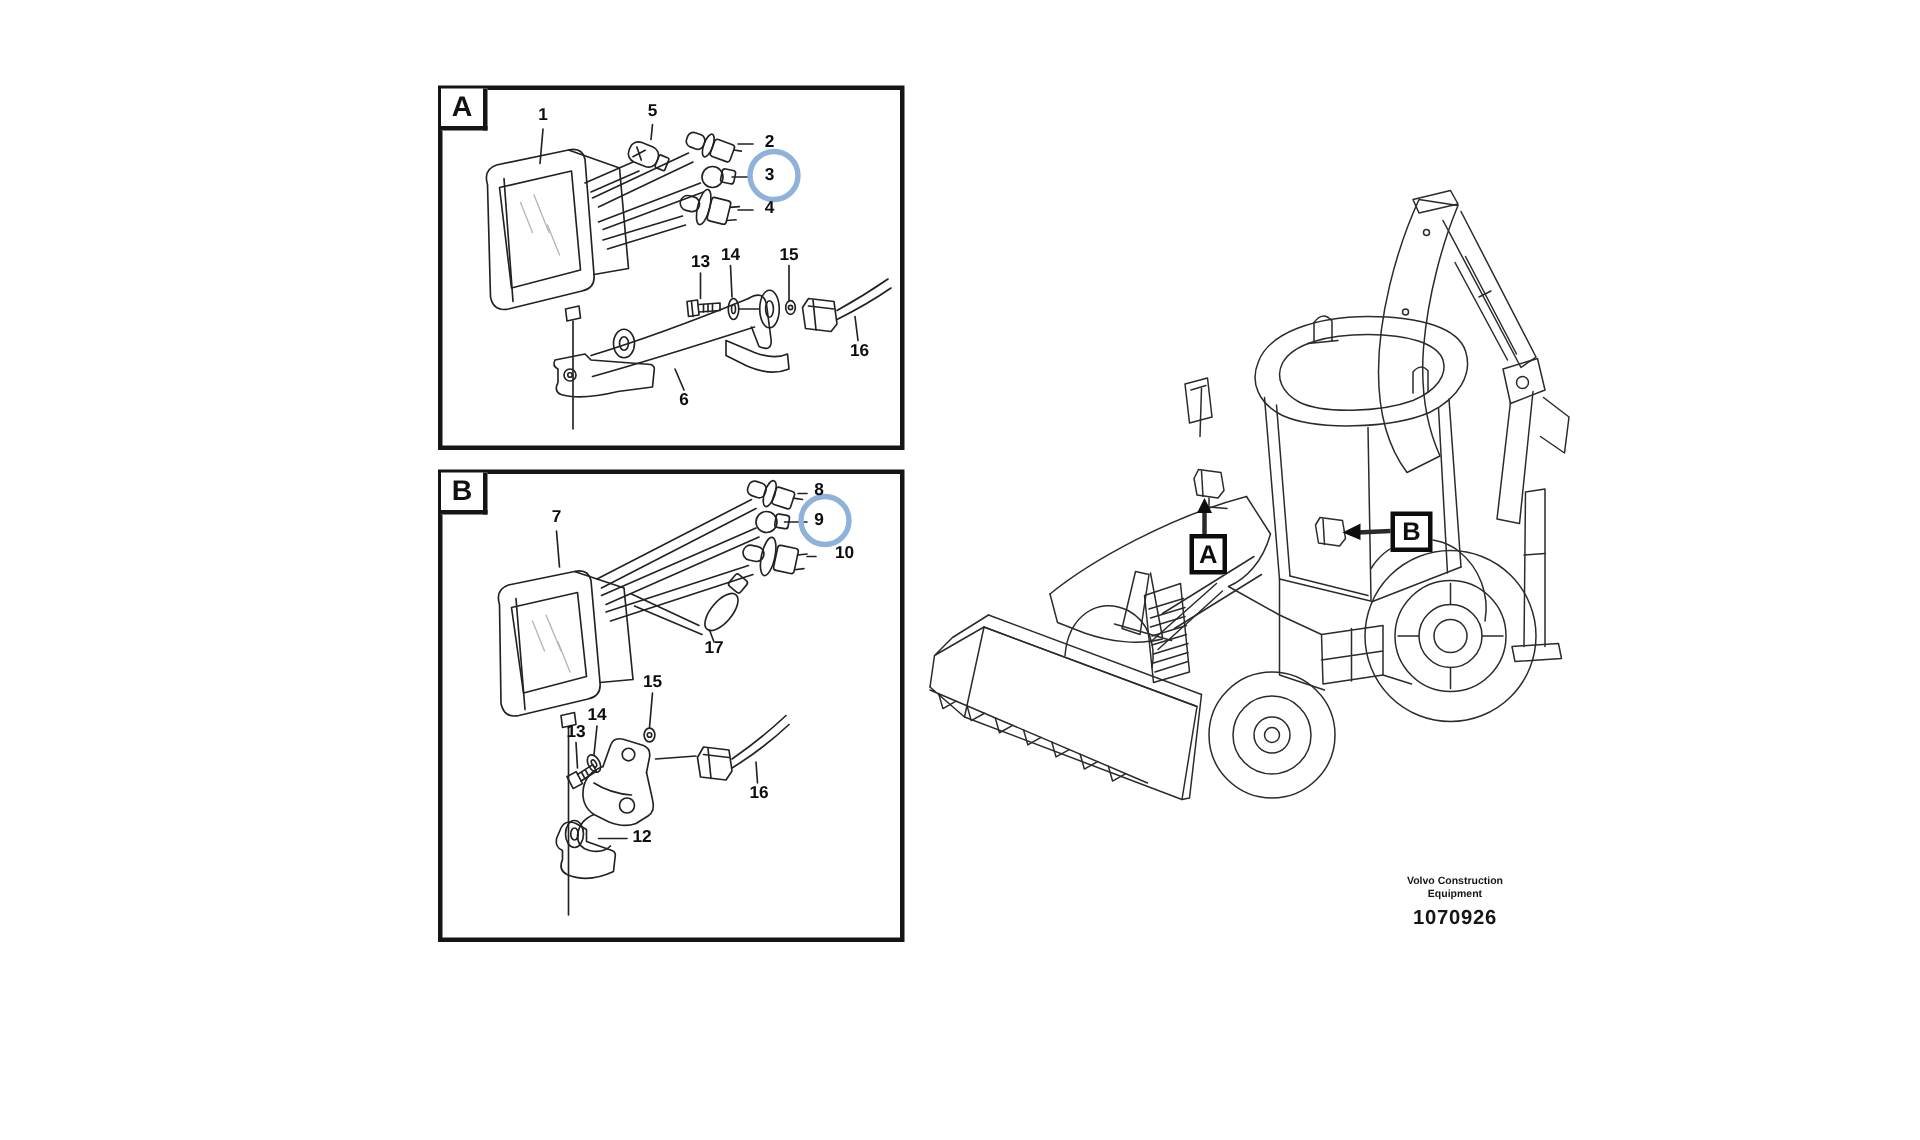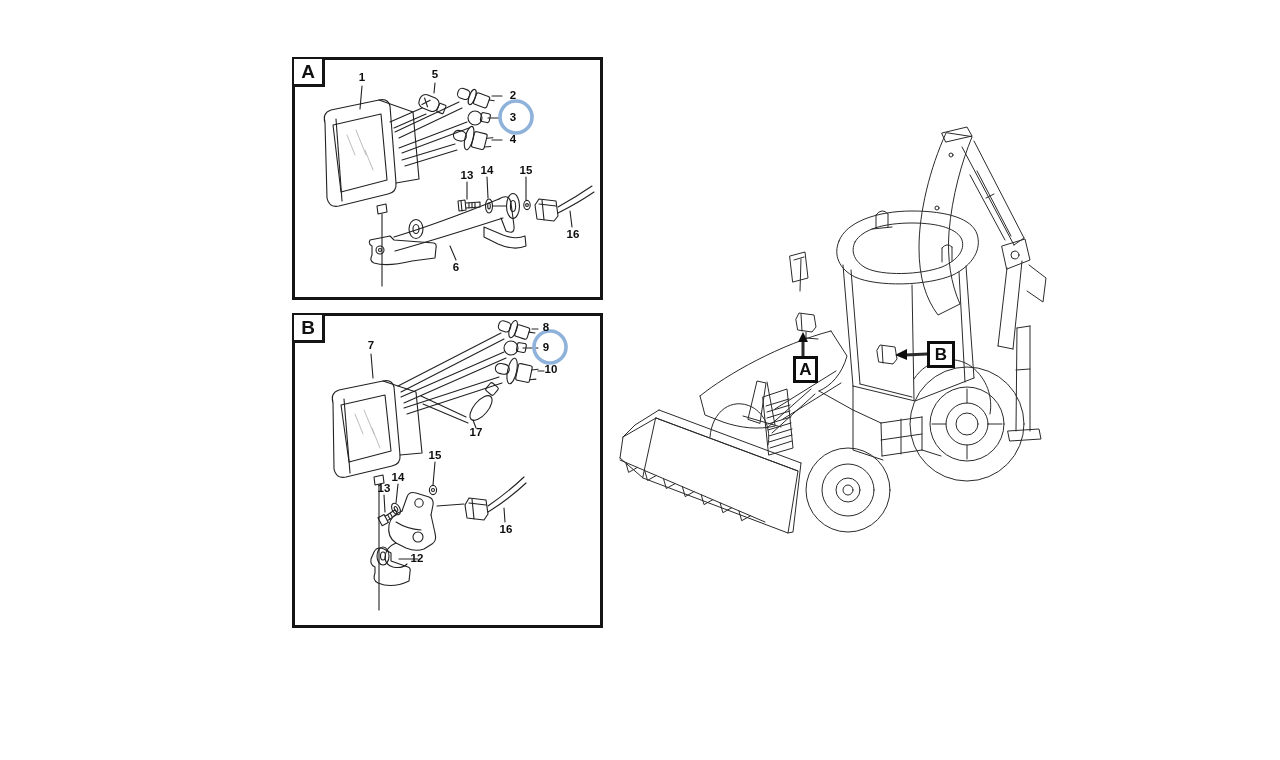--- a/index.html
+++ b/index.html
@@ -251,26 +251,26 @@
         <ellipse cx="88" cy="240" rx="6" ry="9"></ellipse>
         <ellipse cx="88" cy="240" rx="2.5" ry="4"></ellipse>
         <path d="M 123,243 L 104,243"></path>
       </g>
 
       <circle cx="255" cy="31" r="16" stroke="#8FB2DB" stroke-width="3.6"></circle>
     </svg>
     <span class="callout" style="left:76px;top:30px">7</span>
     <span class="callout" style="left:251px;top:12px">8</span>
     <span class="callout" style="left:251px;top:32px">9</span>
-    <span class="callout" style="left:256px;top:54px">10</span>
+    <span class="callout" style="left:268px;top:54px">10</span>
     <span class="callout" style="left:181px;top:117px">17</span>
     <span class="callout" style="left:140px;top:140px">15</span>
     <span class="callout" style="left:103px;top:162px">14</span>
     <span class="callout" style="left:89px;top:173px">13</span>
-    <span class="callout" style="left:122px;top:243px">12</span>
+    <span class="callout" style="left:133px;top:243px">12</span>
     <span class="callout" style="left:211px;top:214px">16</span>
   </div>
 
   <svg style="position:absolute;left:615px;top:120px;" width="445" height="440" viewBox="0 0 445 440" fill="none" stroke="#2b2b2b" stroke-width="1" stroke-linecap="round" stroke-linejoin="round">
 
     <g>
       <path d="M 327,13 L 352,7 L 357,16 L 331,22 Z"></path>
       <path d="M 331,13 C 315,48 304,92 304,128 C 304,158 311,179 323,195 L 345,184 C 336,164 332,139 334,112 C 337,76 347,41 357,17 Z"></path>
       <circle cx="336" cy="35" r="2"></circle>
         <circle cx="322" cy="88" r="2"></circle>
@@ -371,14 +371,21 @@
     </g>
   </svg>
 
   <div class="machine-label" style="left:793px;top:356px;width:25px;height:27px;">
     <span>A</span>
   </div>
   <div class="machine-label" style="left:927px;top:341px;width:28px;height:27px;">
     <span>B</span>
   </div>
 
+  <div id="footer-block">
+    <div id="footer-brand">
+      <div>Volvo Construction</div>
+      <div>Equipment</div>
+    </div>
+    <div id="footer-number">1070926</div>
+  </div>
 
 </div>
 
 </body></html>

